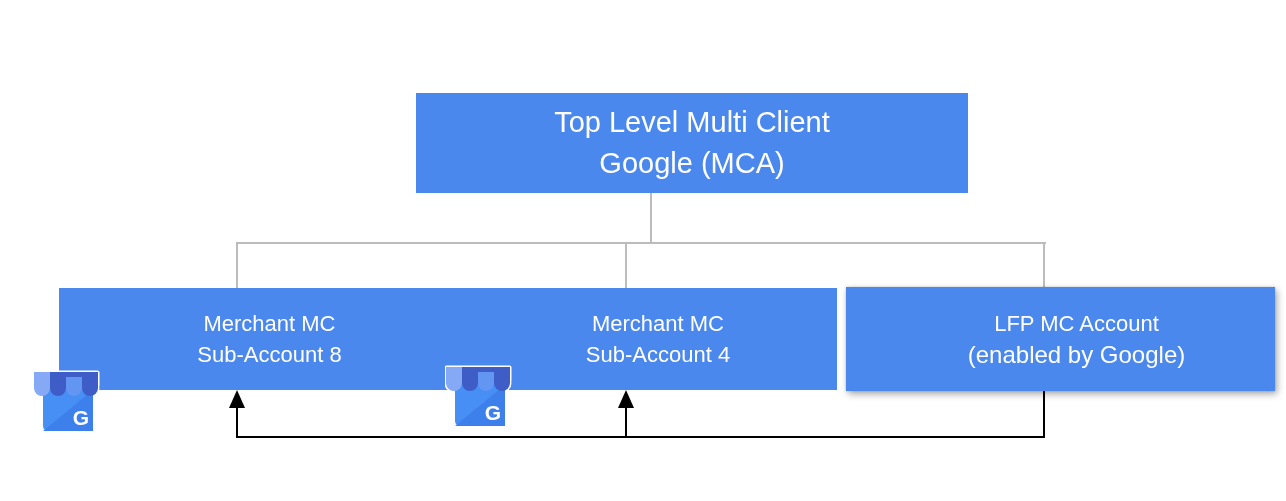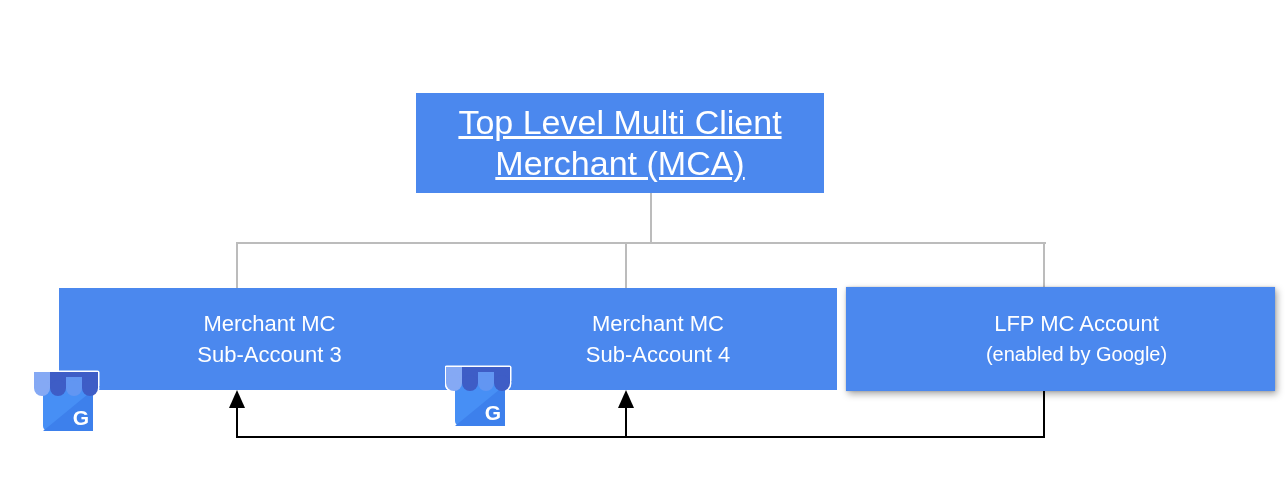--- a/index.html
+++ b/index.html
@@ -15,31 +15,31 @@
     position: absolute;
     background: #4b88ee;
     color: #ffffff;
     display: flex;
     flex-direction: column;
     align-items: center;
     justify-content: center;
     text-align: center;
   }
   .node-root {
-    left: 416px; top: 93px; width: 408px; height: 100px;
-    font-size: 34px; line-height: 41px; text-decoration: underline;
+    left: 416px; top: 93px; width: 552px; height: 100px;
+    font-size: 29px; line-height: 41px;
   }
   .node-child { font-size: 22px; line-height: 31px; padding-left: 32px; }
   .node-c1 { left: 59px;  top: 288px; width: 357px; height: 102px; }
   .node-c2 { left: 447px; top: 288px; width: 358px; height: 102px; }
   .node-c3 {
     left: 846px; top: 287px; width: 397px; height: 104px;
     box-shadow: 2px 3px 7px rgba(0,0,0,0.35), 0 0 2px rgba(0,0,0,0.18);
   }
-  .node-c3 .line2 { font-size: 20px; }
+  .node-c3 .line2 { font-size: 24px; }
 
   .conn { position: absolute; background: #bcbcbc; }
   .conn.black { background: #000000; }
 
   
   .stem-root { left: 650px; top: 193px; width: 2px; height: 50px; }
   .hbar      { left: 236px; top: 242px; width: 810px; height: 2px; }
   .drop-c1   { left: 236px; top: 242px; width: 2px; height: 46px; }
   .drop-c2   { left: 625px; top: 242px; width: 2px; height: 46px; }
   .drop-c3   { left: 1043px; top: 242px; width: 2px; height: 45px; }
@@ -63,32 +63,32 @@
   .gmb-icon-1 { left: 33px;  top: 366px; }
   .gmb-icon-2 { left: 445px; top: 361px; }
 </style>
 </head>
 <body>
 
 <div class="canvas">
 
   <div class="node node-root">
     <span class="line1">Top Level Multi Client</span>
-    <span class="line2">Merchant (MCA)</span>
+    <span class="line2">Google (MCA)</span>
   </div>
 
   <div class="conn stem-root"></div>
   <div class="conn hbar"></div>
   <div class="conn drop-c1"></div>
   <div class="conn drop-c2"></div>
   <div class="conn drop-c3"></div>
 
   <div class="node node-child node-c1">
     <span class="line1">Merchant MC</span>
-    <span class="line2">Sub-Account 3</span>
+    <span class="line2">Sub-Account 8</span>
   </div>
   <div class="node node-child node-c2">
     <span class="line1">Merchant MC</span>
     <span class="line2">Sub-Account 4</span>
   </div>
   <div class="node node-child node-c3">
     <span class="line1">LFP MC Account</span>
     <span class="line2">(enabled by Google)</span>
   </div>
 

